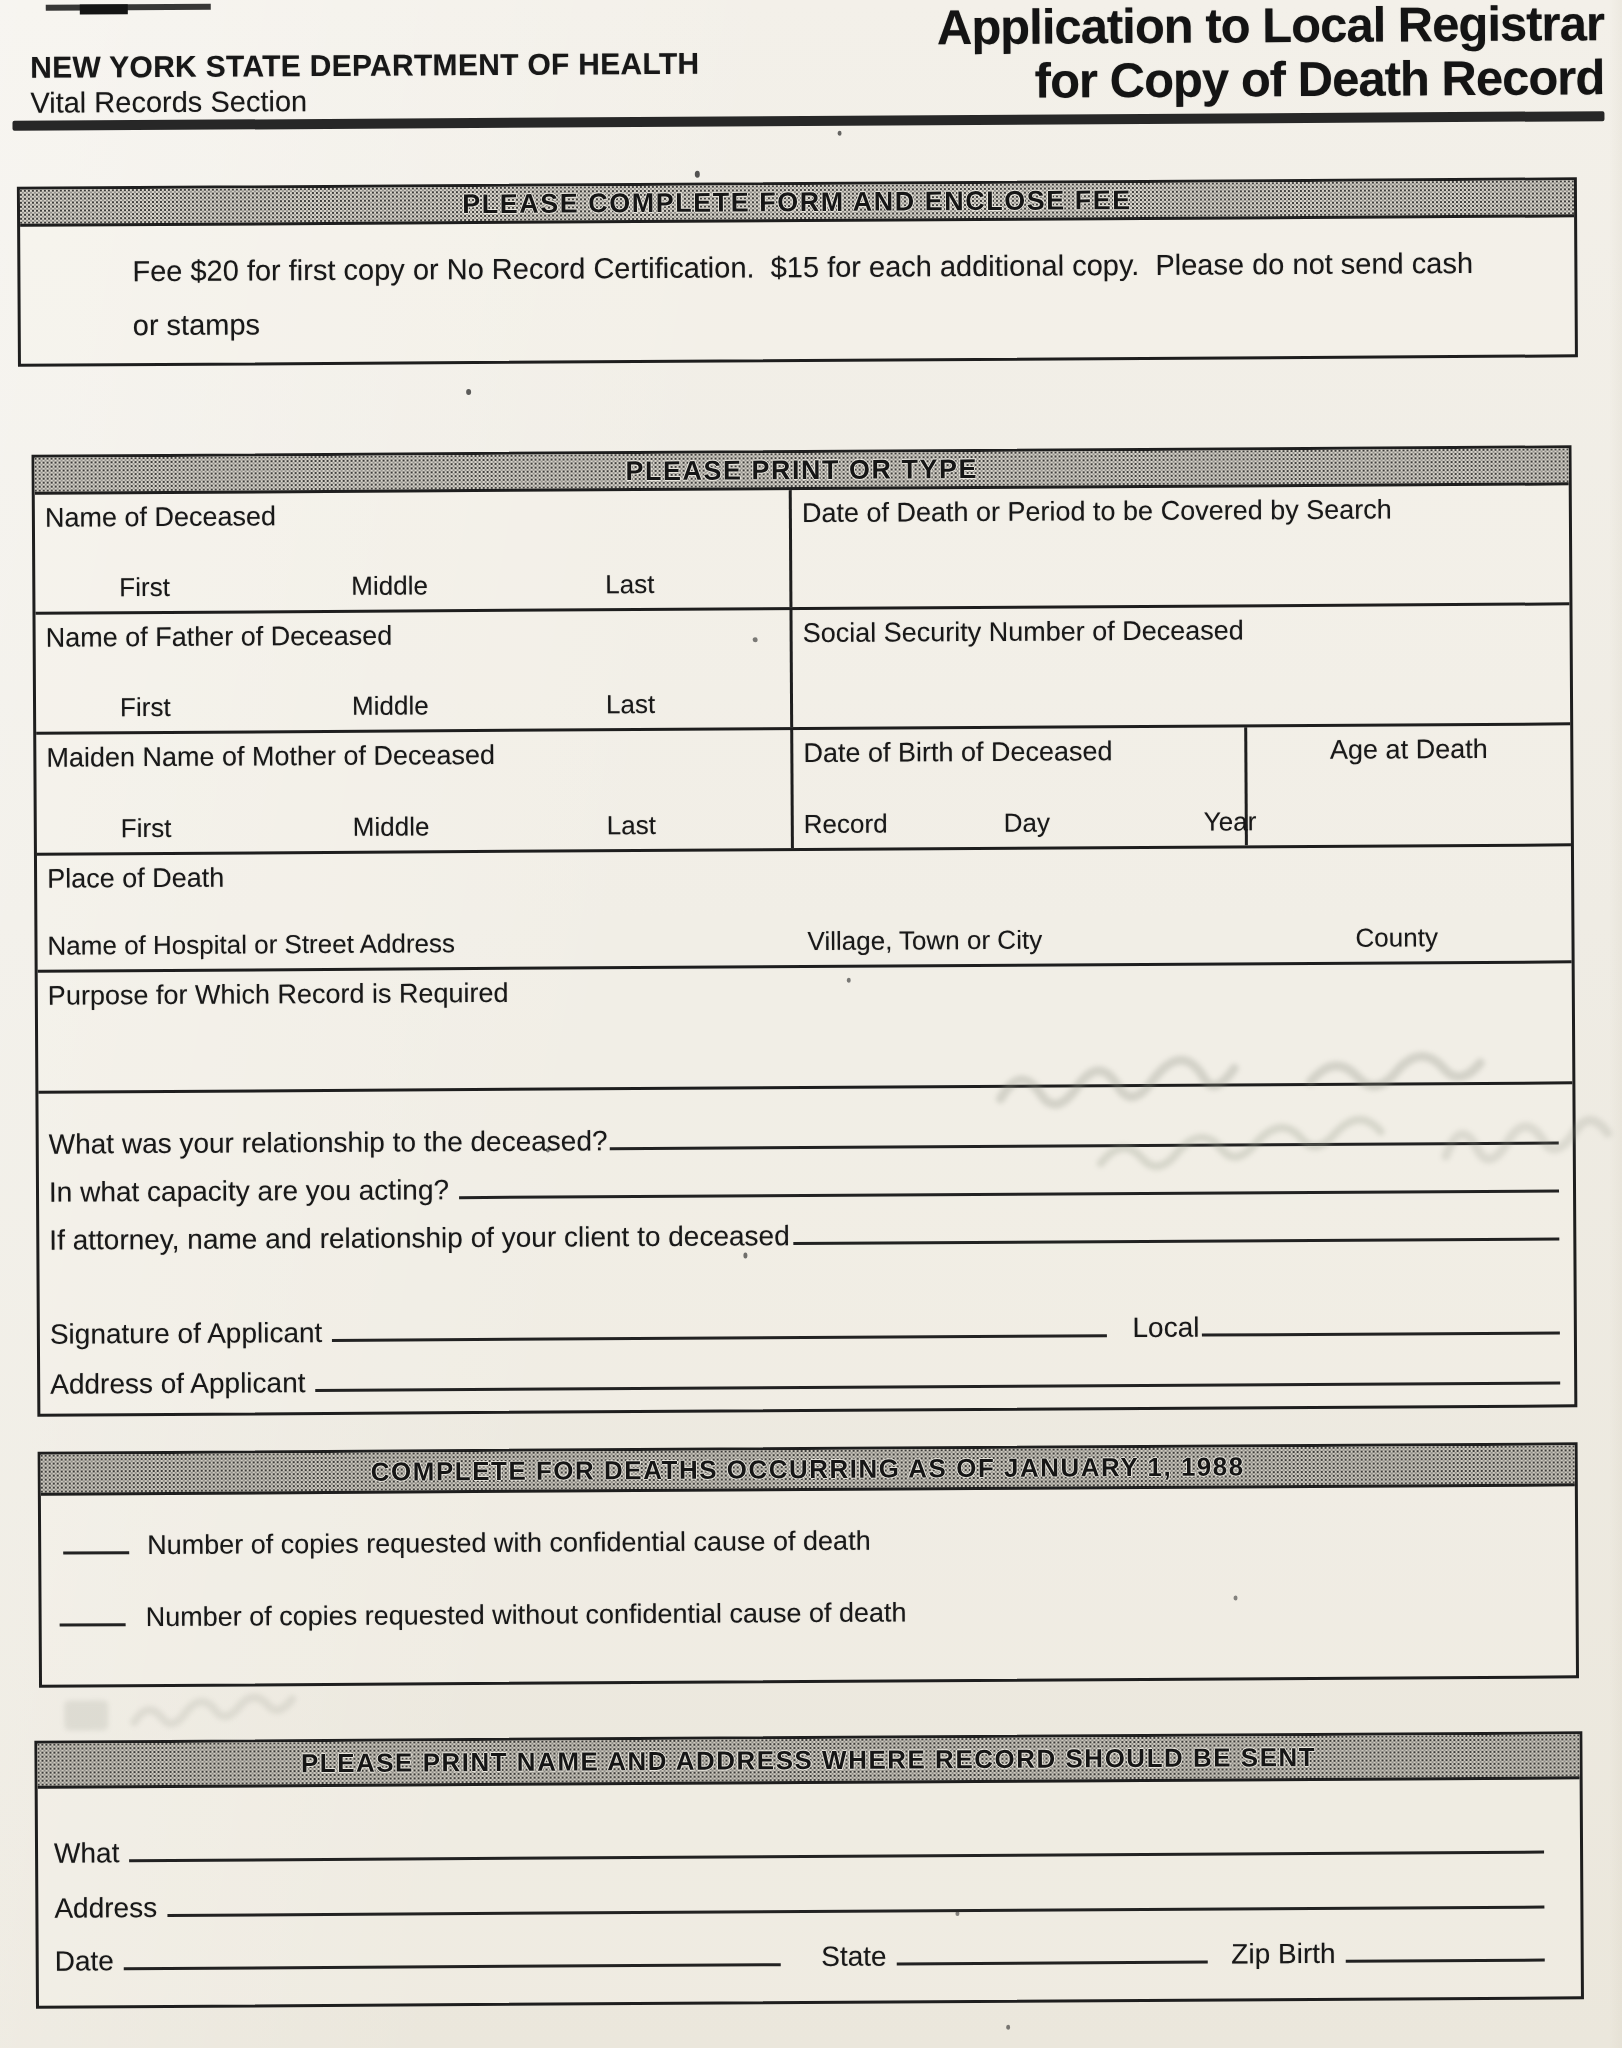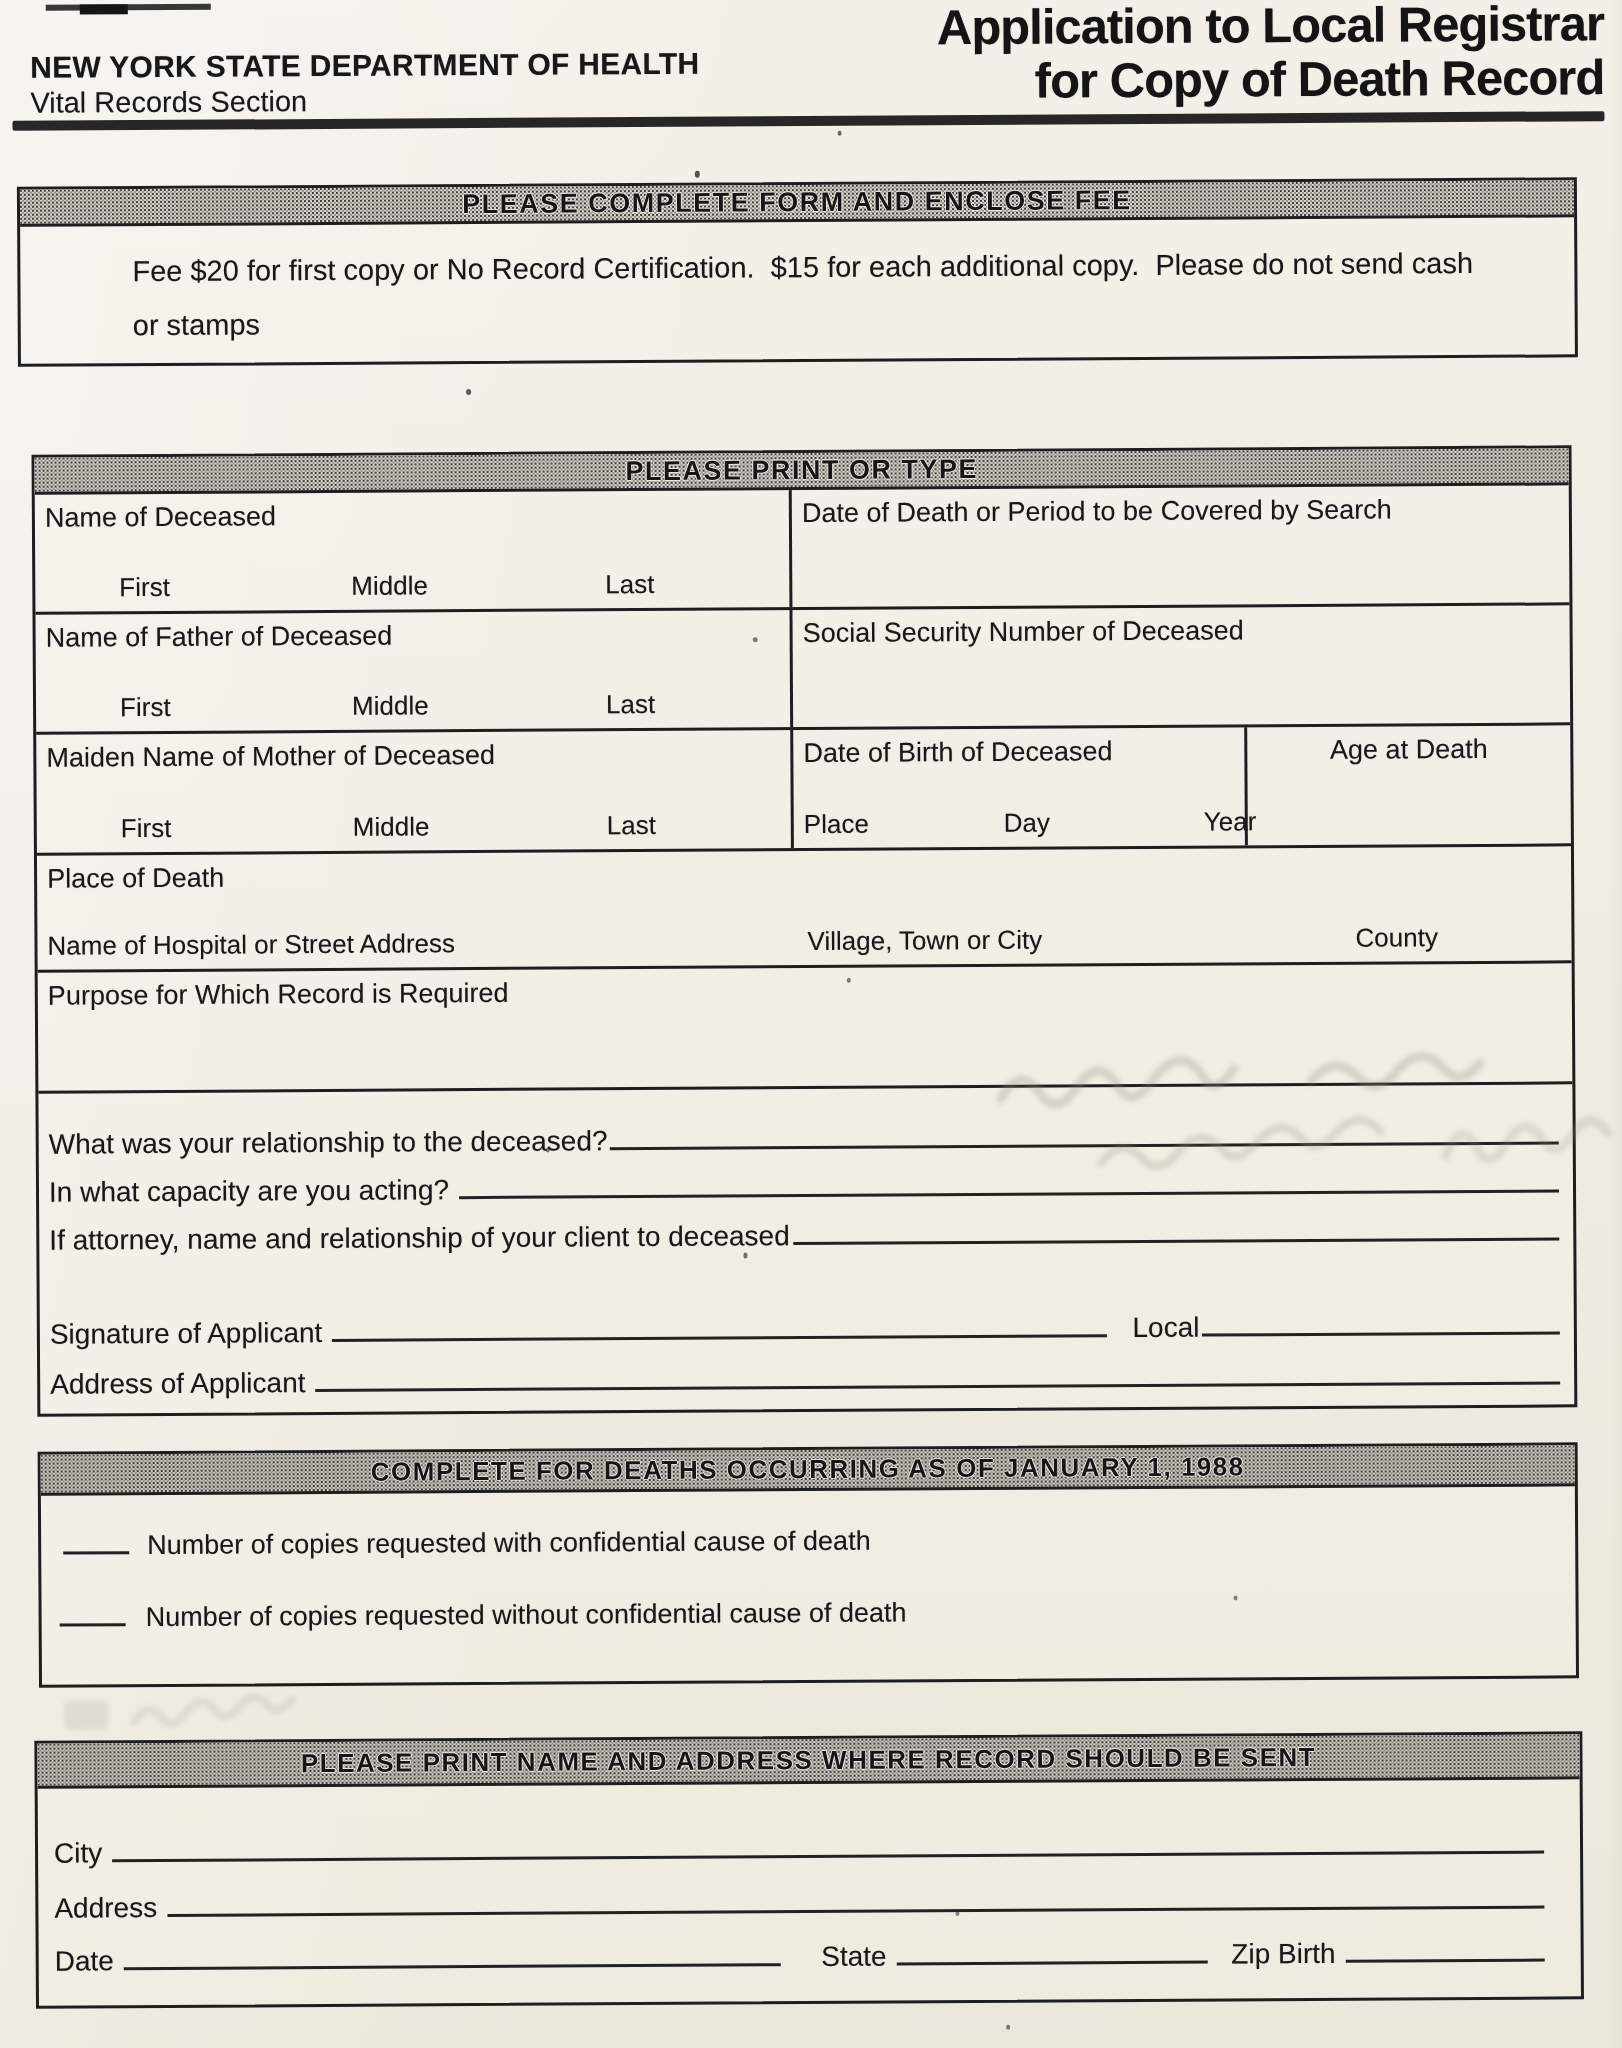--- a/index.html
+++ b/index.html
@@ -103,21 +103,21 @@
 
       <div style="display:flex;height:121px;border-bottom:3px solid #1e1e1e;box-sizing:border-box;">
         <div style="position:relative;width:757px;border-right:3px solid #1e1e1e;box-sizing:border-box;">
           <div class="celllabel ink">Maiden Name of Mother of Deceased</div>
           <div class="sub ink" style="left:84px;">First</div>
           <div class="sub ink" style="left:316px;">Middle</div>
           <div class="sub ink" style="left:570px;">Last</div>
         </div>
         <div style="position:relative;width:454px;border-right:3px solid #1e1e1e;box-sizing:border-box;">
           <div class="celllabel ink">Date of Birth of Deceased</div>
-          <div class="sub ink" style="left:10px;">Place</div>
+          <div class="sub ink" style="left:10px;">Record</div>
           <div class="sub ink" style="left:210px;">Day</div>
           <div class="sub ink" style="left:382px;margin-left:28px;">Year</div>
         </div>
         <div style="position:relative;flex:1;">
           <div class="celllabel ink" style="left:0;right:0;text-align:center;">Age at Death</div>
         </div>
       </div>
 
       <div style="position:relative;height:117px;border-bottom:3px solid #1e1e1e;box-sizing:border-box;">
         <div class="celllabel ink">Place of Death</div>
@@ -164,21 +164,21 @@
       </div>
       <div class="flexline" style="left:18px;top:142px;font-size:27px;">
         <span class="fill short" style="width:66px;margin:0 0 4px 0;"></span>
         <span class="ink" style="margin-left:20px;">Number of copies requested without confidential cause of death</span>
       </div>
     </div>
 
     <div class="boxed" style="left:30px;top:1736px;width:1548px;height:268px;">
       <div class="banner dark" style="height:45px;font-size:26px;">PLEASE PRINT NAME AND ADDRESS WHERE RECORD SHOULD BE SENT</div>
       <div class="flexline" style="left:16px;right:36px;top:88px;">
-        <span class="ink">City</span>
+        <span class="ink">What</span>
         <span class="fill"></span>
       </div>
       <div class="flexline" style="left:16px;right:36px;top:143px;">
         <span class="ink">Address</span>
         <span class="fill"></span>
       </div>
       <div class="flexline" style="left:16px;right:36px;top:196px;">
         <span class="ink">Date</span>
         <span class="fill" style="flex:3.3;"></span>
         <span class="ink" style="margin-left:40px;">State</span>

